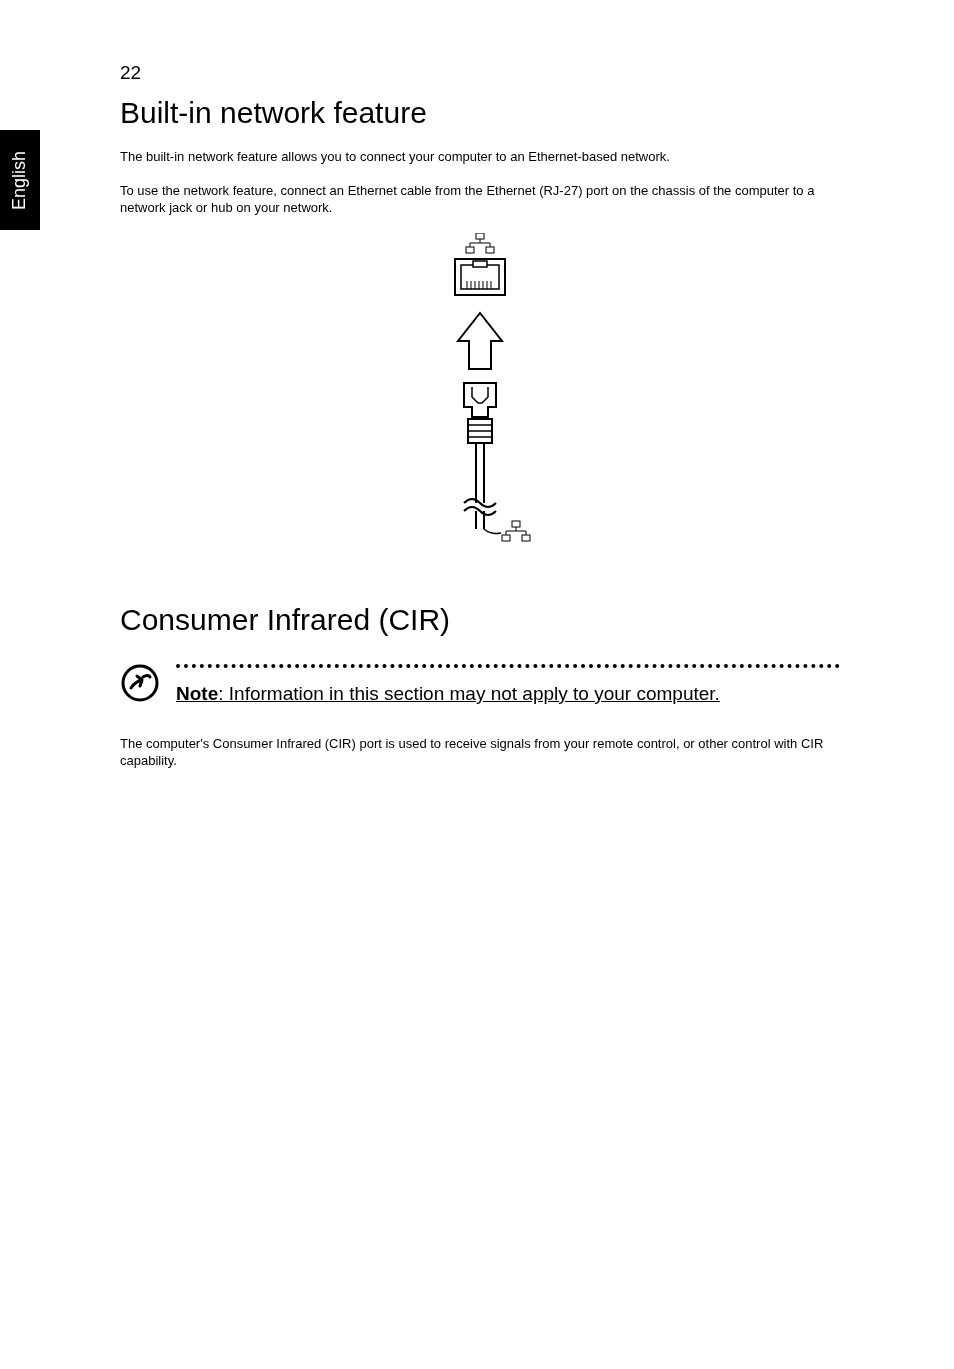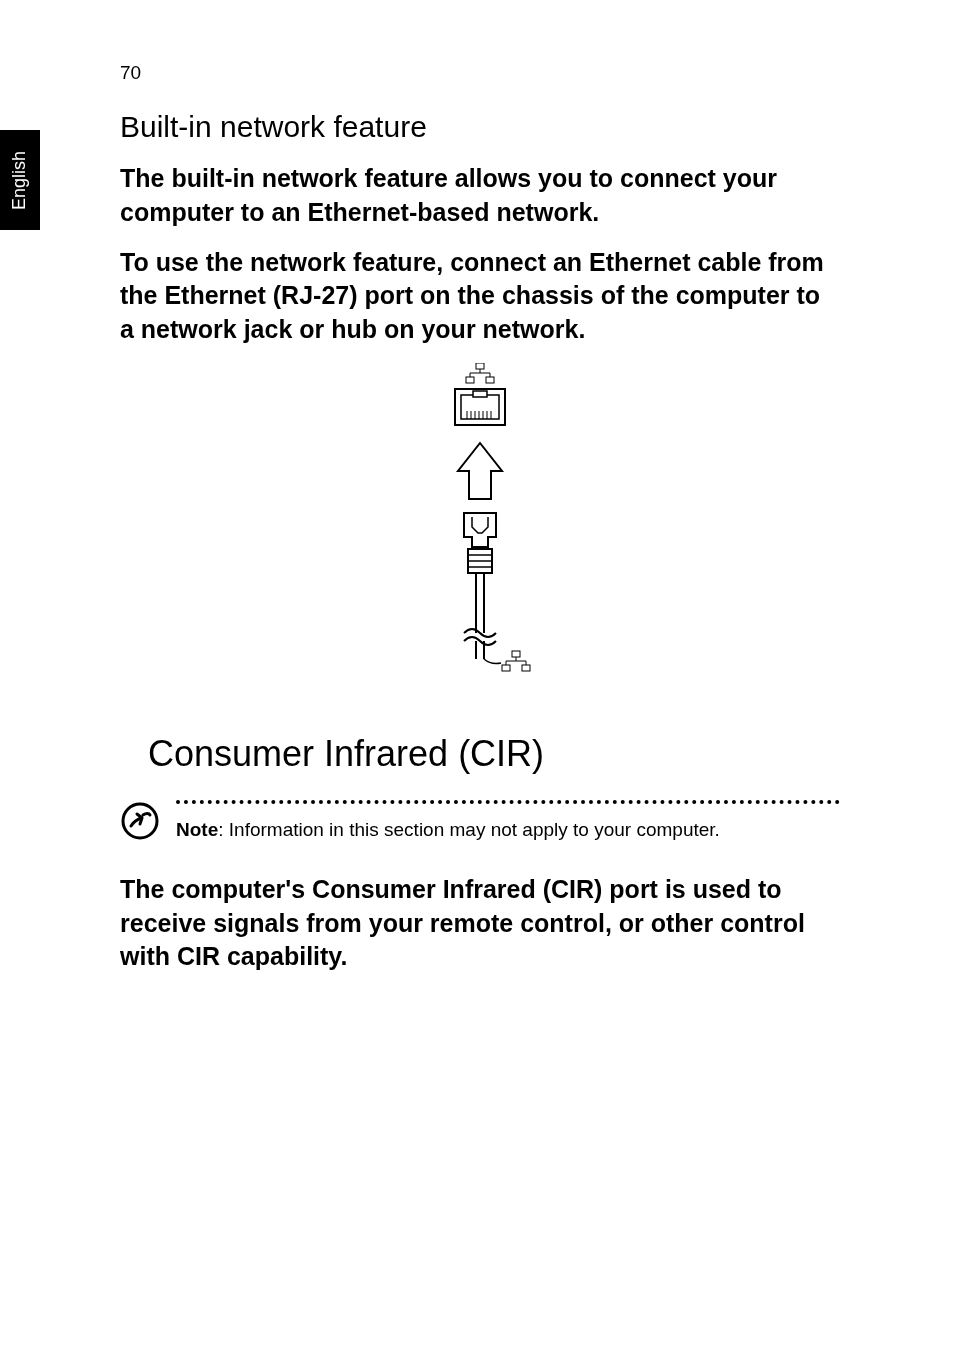--- a/index.html
+++ b/index.html
@@ -29,54 +29,54 @@
       white-space: nowrap;
     }
     .page-number {
       position: absolute;
       top: 62px;
       left: 120px;
       font-size: 19px;
     }
     .content {
       position: absolute;
-      top: 110px;
+      top: 96px;
       left: 120px;
       width: 720px;
     }
     h2.section-title {
       font-size: 30px;
       font-weight: 400;
       margin-bottom: 18px;
       letter-spacing: 0px;
     }
     p.body-text {
-      font-size: 25px;
-      font-weight: 700;
+      font-size: 13px;
+      font-weight: 400;
       line-height: 1.35;
       margin-bottom: 16px;
     }
     .figure-area {
       width: 100%;
       display: flex;
       justify-content: center;
       margin-top: 8px;
       margin-bottom: 36px;
     }
     h2.subsection-title {
-      font-size: 36px;
+      font-size: 30px;
       font-weight: 400;
       margin-top: 40px;
       margin-bottom: 22px;
-      margin-left: 28px;
     }
     .note-block {
       display: flex;
-      align-items: flex-start;
+      align-items: flex-end;
       margin-bottom: 28px;
+      text-decoration: underline;
     }
     .note-icon {
       flex: 0 0 48px;
       padding-top: 4px;
     }
     .note-content {
       flex: 1;
       padding-left: 8px;
     }
     .dotted-rule {
@@ -96,21 +96,21 @@
     }
     .note-text b { font-weight: 700; }
   </style>
 </head>
 <body>
 
 <div class="side-tab">
   <span>English</span>
 </div>
 
-<div class="page-number">70</div>
+<div class="page-number">22</div>
 
 <div class="content">
 
   <h2 class="section-title">Built-in network feature</h2>
 
   <p class="body-text">The built-in network feature allows you to connect your computer to an Ethernet-based network.</p>
 
   <p class="body-text">To use the network feature, connect an Ethernet cable from the Ethernet (RJ-27) port on the chassis of the computer to a network jack or hub on your network.</p>
 
   <div class="figure-area">

